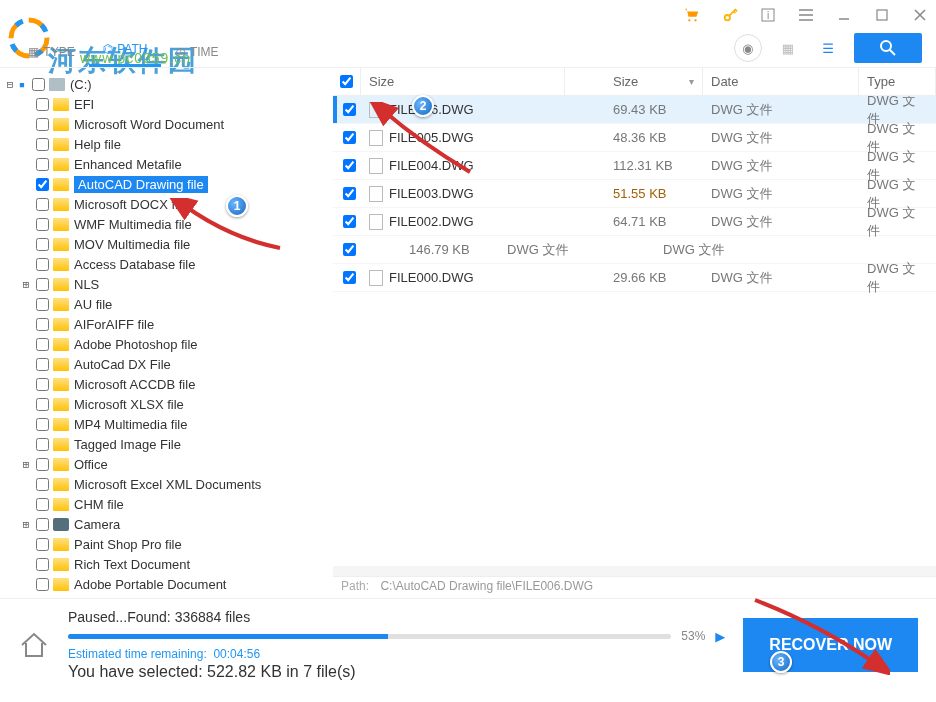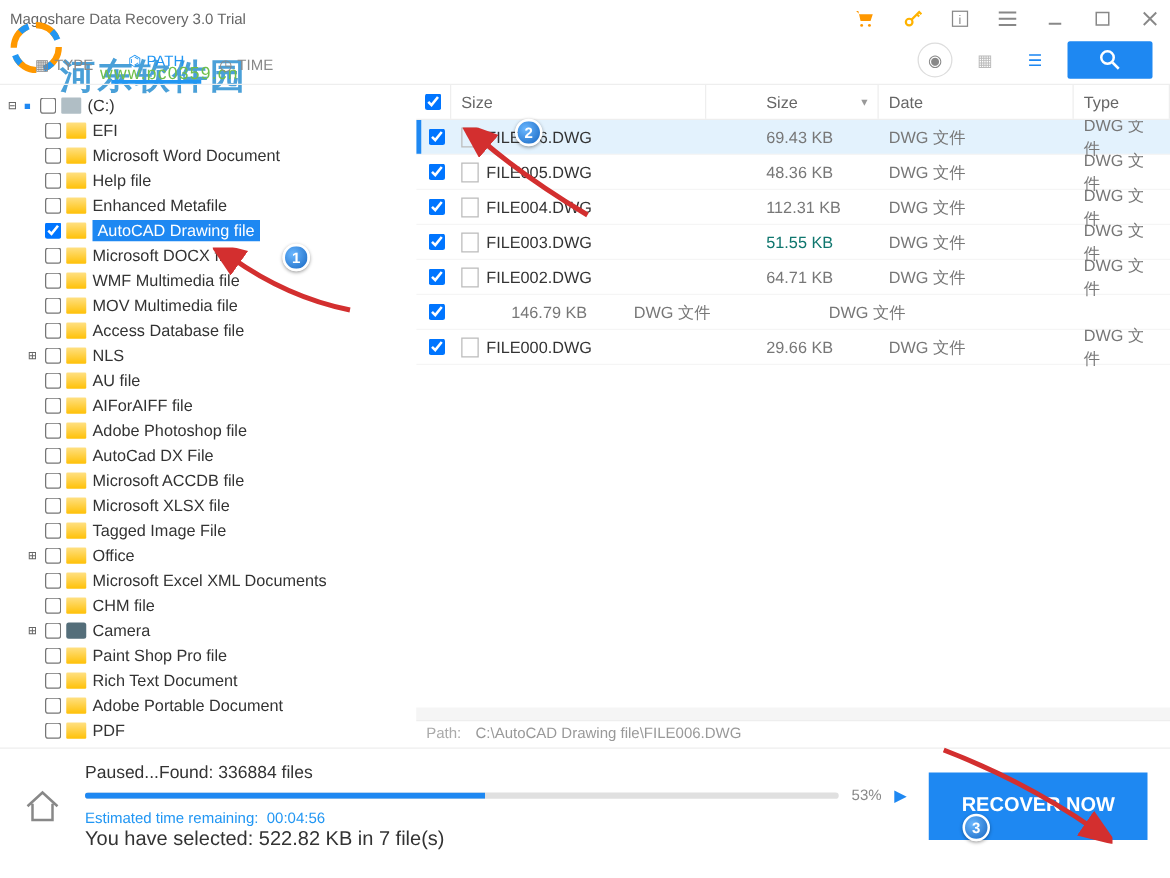--- a/index.html
+++ b/index.html
@@ -71,21 +71,20 @@
 .badge { position: absolute; width: 22px; height: 22px; border-radius: 50%; background: radial-gradient(circle at 35% 35%, #6ab7ff, #1565c0); border: 2px solid #fff; box-shadow: 0 1px 3px rgba(0,0,0,.4); color: #fff; font-size: 12px; font-weight: bold; display: flex; align-items: center; justify-content: center; z-index: 50; }
 .arrow-svg { position: absolute; z-index: 49; pointer-events: none; }
 .watermark { position: absolute; top: 18px; left: 6px; font-size: 28px; font-weight: bold; color: #419bd6; opacity: .95; pointer-events: none; letter-spacing: 2px; font-family: "Microsoft YaHei", sans-serif; }
 .watermark-sub { position:absolute; top:50px; left:80px; font-size:14px; color:#6fbf4a; letter-spacing:1px; pointer-events:none; }
 .wm-logo { position:absolute; top:16px; left:4px; pointer-events:none; }
 </style>
 </head>
 <body>
 
 <div class="titlebar">
-  <span class="title">Magoshare Data Recovery 3.0 Trial</span>
   <div class="right">
     <span class="icon shop">
         <svg width="18" height="16" viewBox="0 0 18 16">
           <path fill="currentColor" d="M1 1h2l2 9h9l2-6H4"></path>
           <circle cx="6" cy="14" r="1.3" fill="currentColor"></circle>
           <circle cx="13" cy="14" r="1.3" fill="currentColor"></circle>
         </svg>
       </span>
     <span class="icon key">
         <svg width="18" height="18" viewBox="0 0 18 18">
@@ -258,20 +257,26 @@
         <div class="tree-row d1">
           <span class="exp"></span>
           <input type="checkbox" class="cb" style="">
           <span class="fld"></span>
           <span class="lbl">Microsoft XLSX file</span>
         </div>
         <div class="tree-row d1">
           <span class="exp"></span>
           <input type="checkbox" class="cb" style="">
           <span class="fld"></span>
+          <span class="lbl">MP4 Multimedia file</span>
+        </div>
+        <div class="tree-row d1">
+          <span class="exp"></span>
+          <input type="checkbox" class="cb" style="">
+          <span class="fld"></span>
           <span class="lbl">Tagged Image File</span>
         </div>
         <div class="tree-row d1">
           <span class="exp">⊞</span>
           <input type="checkbox" class="cb" style="">
           <span class="fld"></span>
           <span class="lbl">Office</span>
         </div>
         <div class="tree-row d1">
           <span class="exp"></span>
@@ -379,21 +384,21 @@
         </div>
         <div class="list-row">
           <div class="sel-bar"></div>
           <div class="cell" style="width:24px;justify-content:center;">
             <input type="checkbox" checked="" style="">
           </div>
           <div class="cell c-name" style="width:204px;">
             <span class="file-icon"></span>
             <span>FILE003.DWG</span>
           </div>
-          <div class="cell c-size" style="width:98px;color:#0f766e;">51.55 KB</div>
+          <div class="cell c-size" style="width:98px;color:#a16207;">51.55 KB</div>
           <div class="cell c-date" style="width:156px;color:#777;">DWG 文件</div>
           <div class="cell c-type" style="flex:1;color:#777;">DWG 文件</div>
         </div>
         <div class="list-row">
           <div class="sel-bar"></div>
           <div class="cell" style="width:24px;justify-content:center;">
             <input type="checkbox" checked="" style="">
           </div>
           <div class="cell c-name" style="width:204px;">
             <span class="file-icon"></span>

